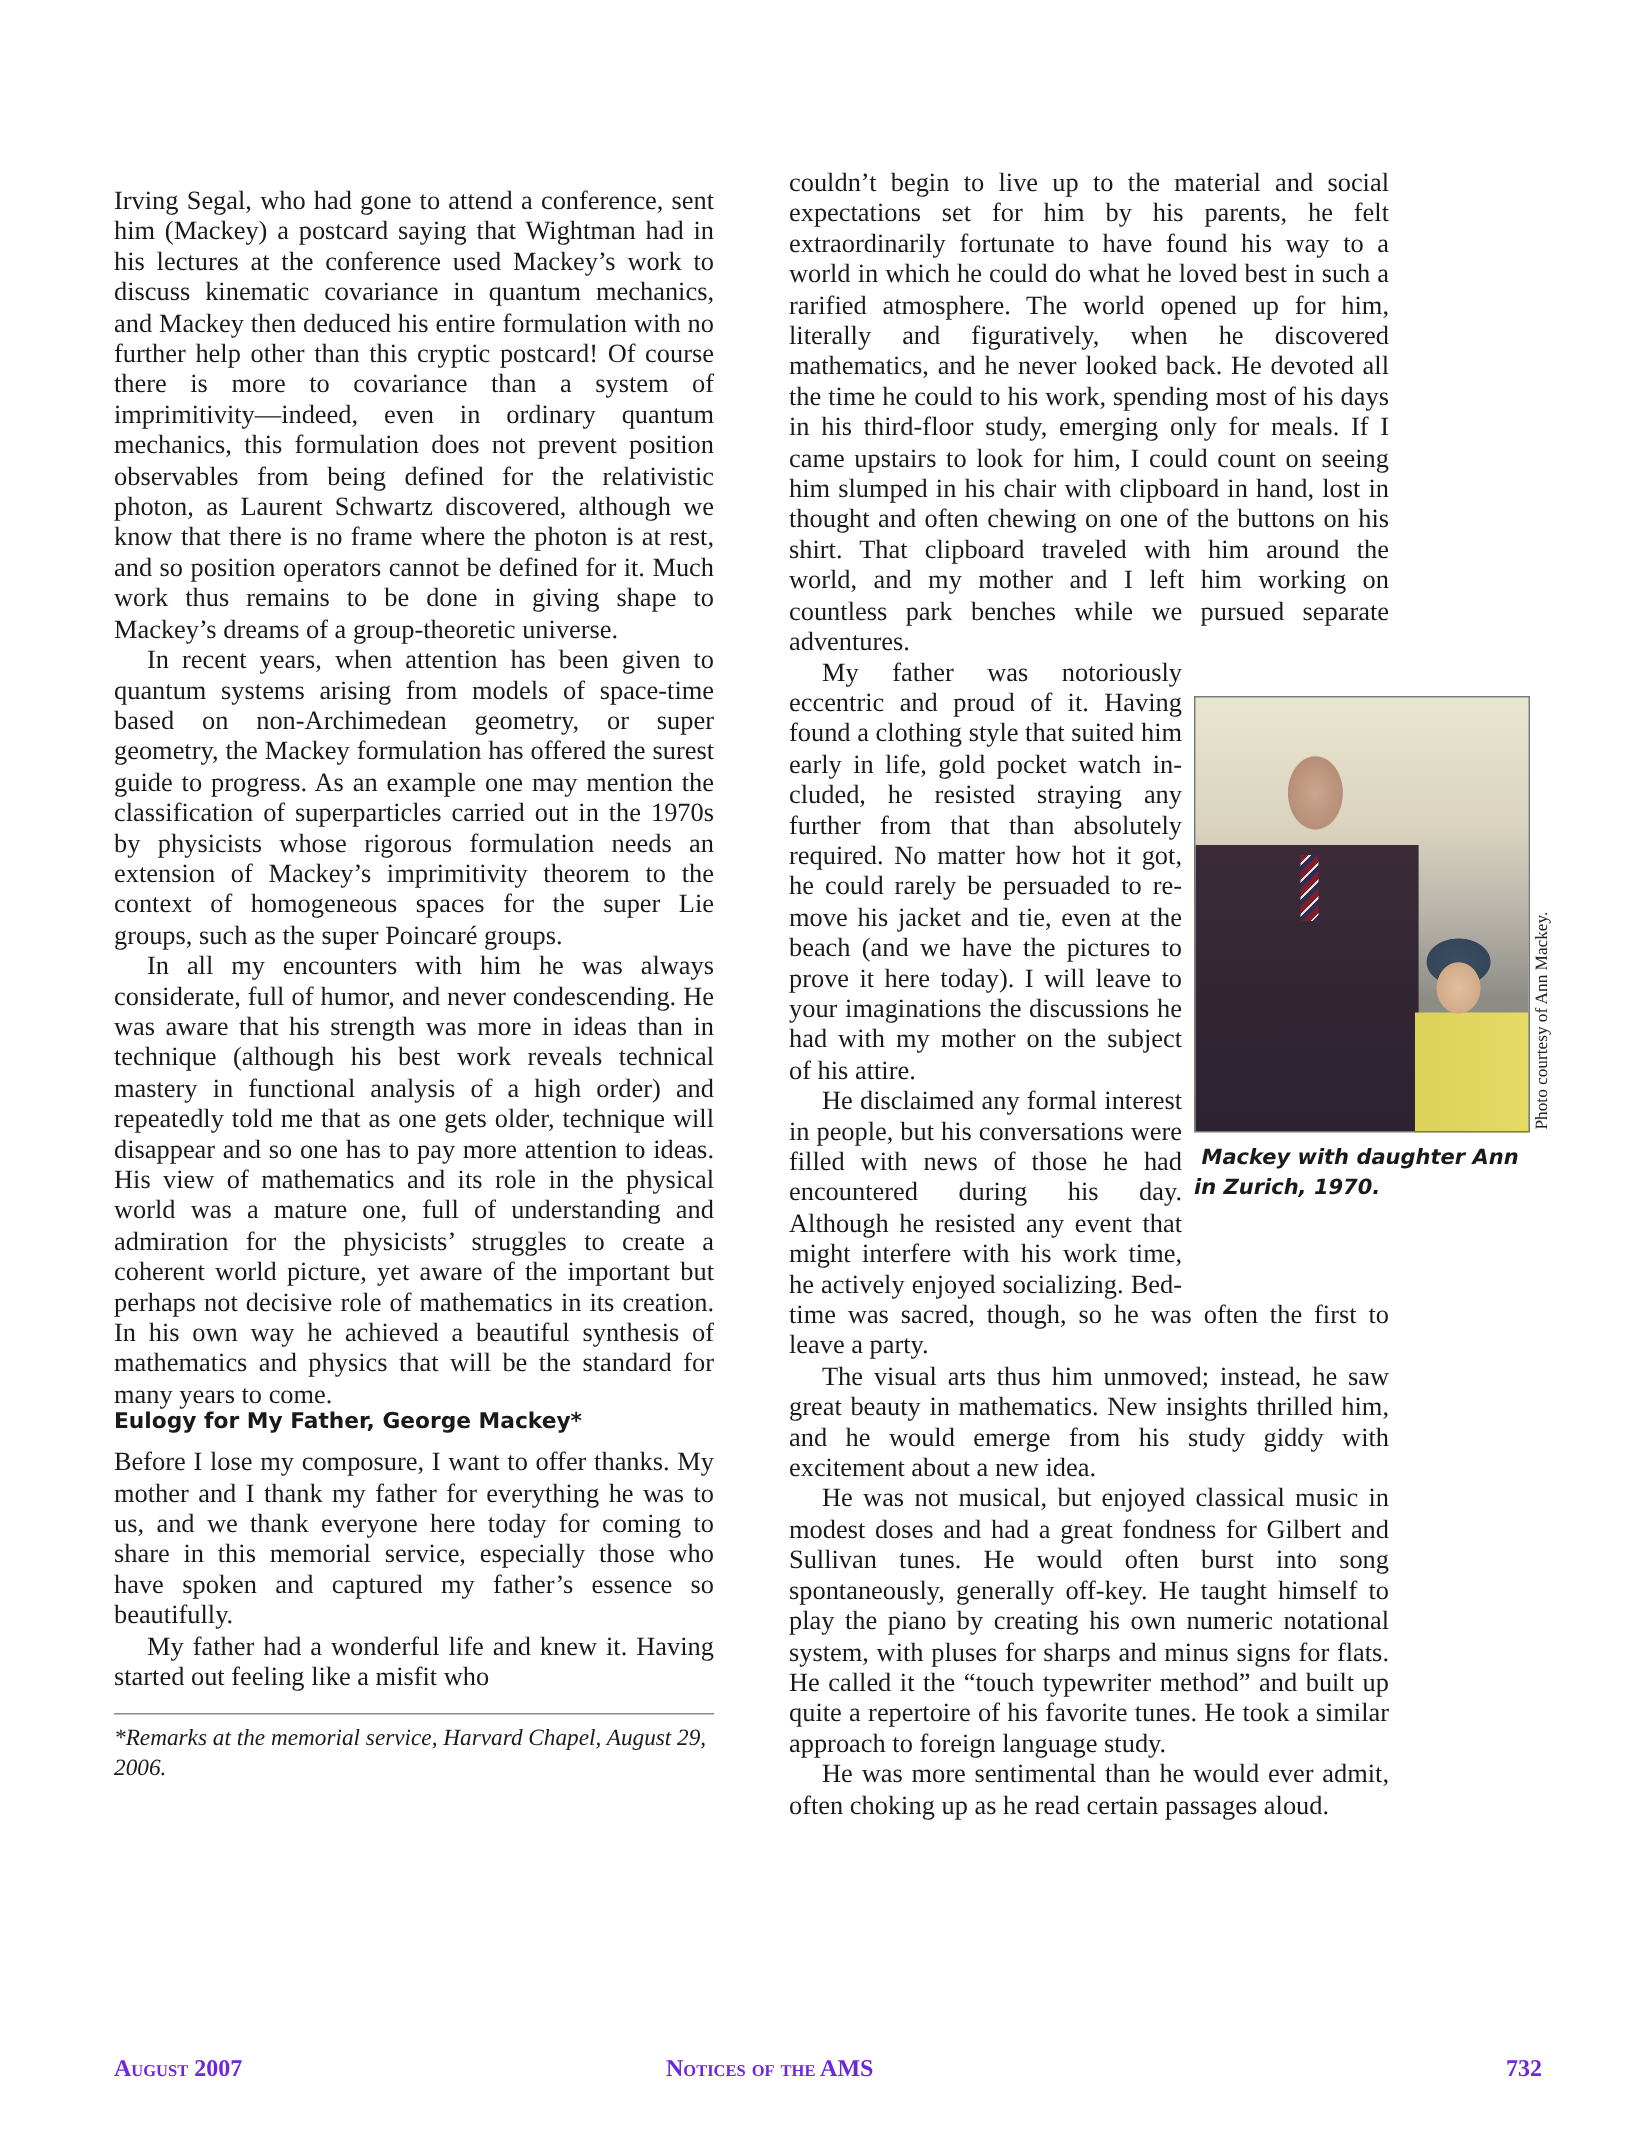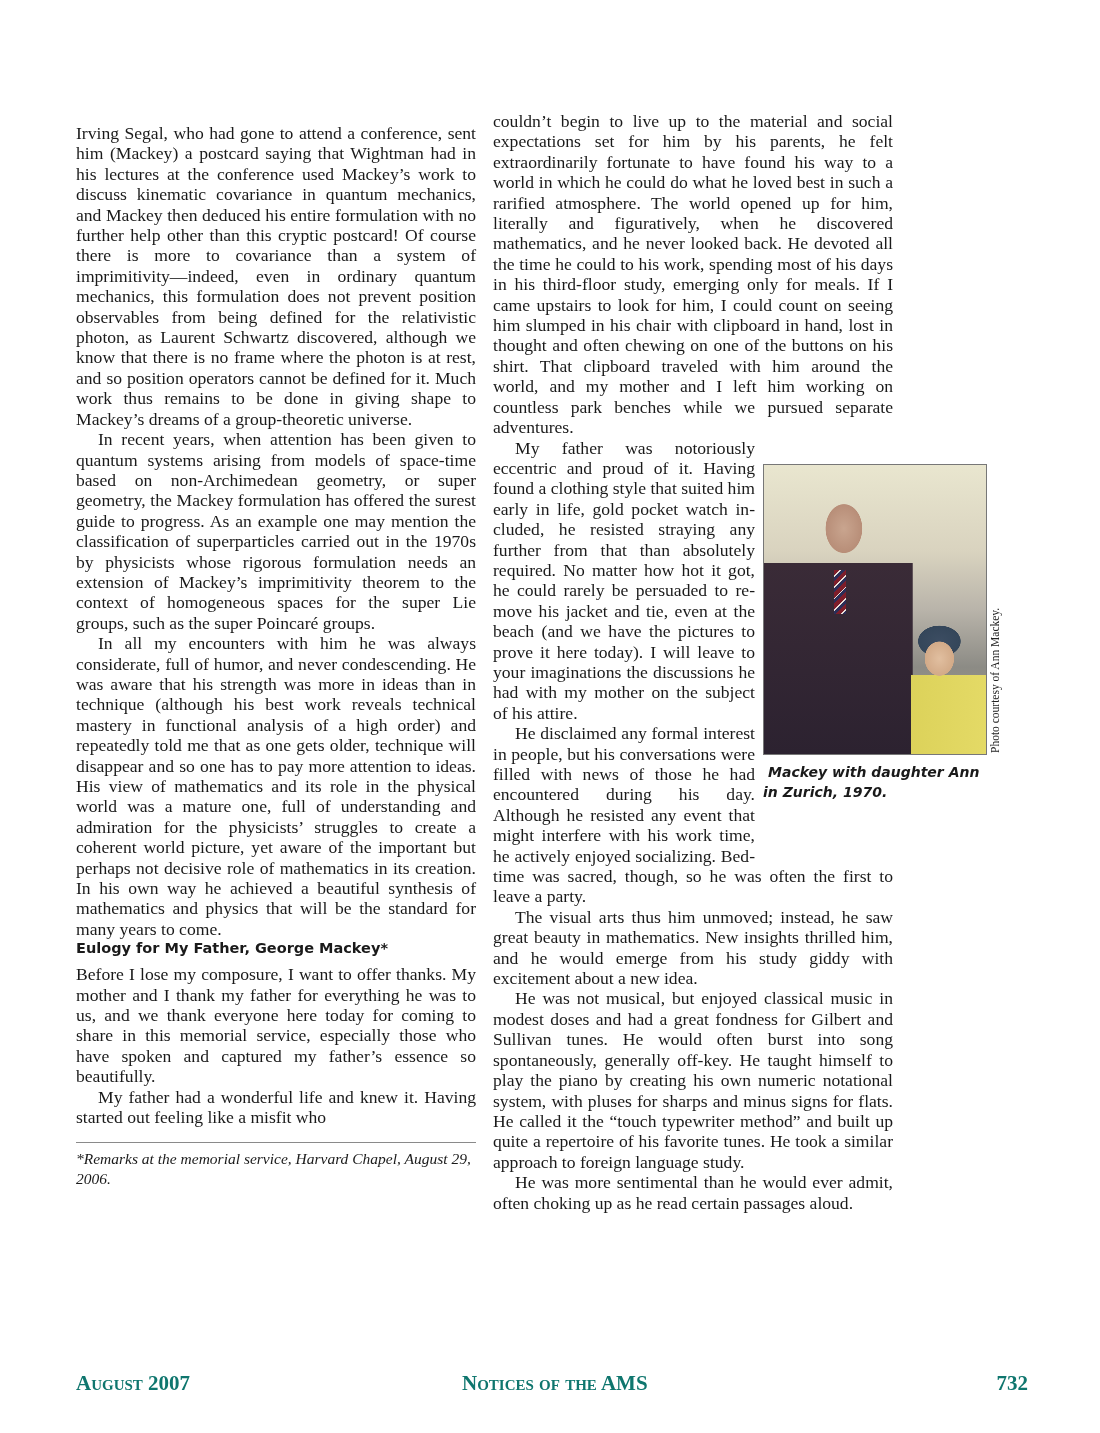--- a/index.html
+++ b/index.html
@@ -10,21 +10,21 @@
     }
     .col {
       position: absolute;
       font-family: "Liberation Serif", "DejaVu Serif", serif;
       font-size: 17.6px;
       line-height: 20.4px;
       text-align: justify;
       hyphens: manual;
     }
     .col-left { left: 76px; top: 111px; width: 400px; margin-top: 12px; }
-    .col-right { left: 493px; top: 111px; width: 400px; }
+    .col-right { left: 526px; top: 111px; width: 400px; }
     .col p { margin: 0; text-indent: 22px; }
     .col p.noindent { text-indent: 0; }
     .author-name {
       font-family: "Liberation Serif", "DejaVu Serif", serif;
       font-style: italic; font-size: 30px; line-height: 34px;
       margin: 26px 0 10px 0; text-align: left;
       font-weight: normal;
     }
     .article-title {
       font-family: "DejaVu Sans", "Liberation Sans", sans-serif;
@@ -71,26 +71,26 @@
       position: absolute; left: 0; top: 298px; width: 260px;
       font-family: "DejaVu Sans", "Liberation Sans", sans-serif;
       font-weight: bold; font-size: 14px; line-height: 20px;
       text-align: left;
       font-style: italic;
     }
     .caption .l1 { padding-left: 5px; display: block; }
     .footer {
       position: absolute; left: 76px; top: 1371px; width: 952px; height: 24px;
       font-family: "Liberation Serif", "DejaVu Serif", serif;
-      font-size: 21px; font-weight: bold; color: #0f766e;
+      font-size: 16px; font-weight: bold; color: #6d28d9;
       font-variant: small-caps;
     }
     .footer span { position: absolute; top: 0; }
     .footer .left { left: 0; }
-    .footer .center { left: 386px; }
+    .footer .center { left: 368px; }
     .footer .right { right: 0; font-variant: normal; }
   </style>
 </head>
 <body>
 
 <div class="col col-left">
   <p class="noindent">Irving Segal, who had gone to attend a confer­ence, sent him (Mackey) a postcard saying that Wightman had in his lectures at the conference used Mackey’s work to discuss kinematic covari­ance in quantum mechanics, and Mackey then deduced his entire formulation with no further help other than this cryptic postcard! Of course there is more to covariance than a system of imprimitivity—indeed, even in ordinary quantum mechanics, this formulation does not prevent position observables from being defined for the relativistic photon, as Laurent Schwartz discov­ered, although we know that there is no frame where the photon is at rest, and so position op­erators cannot be defined for it. Much work thus remains to be done in giving shape to Mackey’s dreams of a group-theoretic universe.</p>
   <p>In recent years, when attention has been giv­en to quantum systems arising from models of space-time based on non-Archimedean geome­try, or super geometry, the Mackey formulation has offered the surest guide to progress. As an example one may mention the classification of su­perparticles carried out in the 1970s by physicists whose rigorous formulation needs an extension of Mackey’s imprimitivity theorem to the context of homogeneous spaces for the super Lie groups, such as the super Poincaré groups.</p>
   <p>In all my encounters with him he was always considerate, full of humor, and never conde­scending. He was aware that his strength was more in ideas than in technique (although his best work reveals technical mastery in functional analysis of a high order) and repeatedly told me that as one gets older, technique will disappear and so one has to pay more attention to ideas. His view of mathematics and its role in the physical world was a mature one, full of understanding and admiration for the physicists’ struggles to create a coherent world picture, yet aware of the important but perhaps not decisive role of mathe­matics in its creation. In his own way he achieved a beautiful synthesis of mathematics and physics that will be the standard for many years to come.</p>
 

